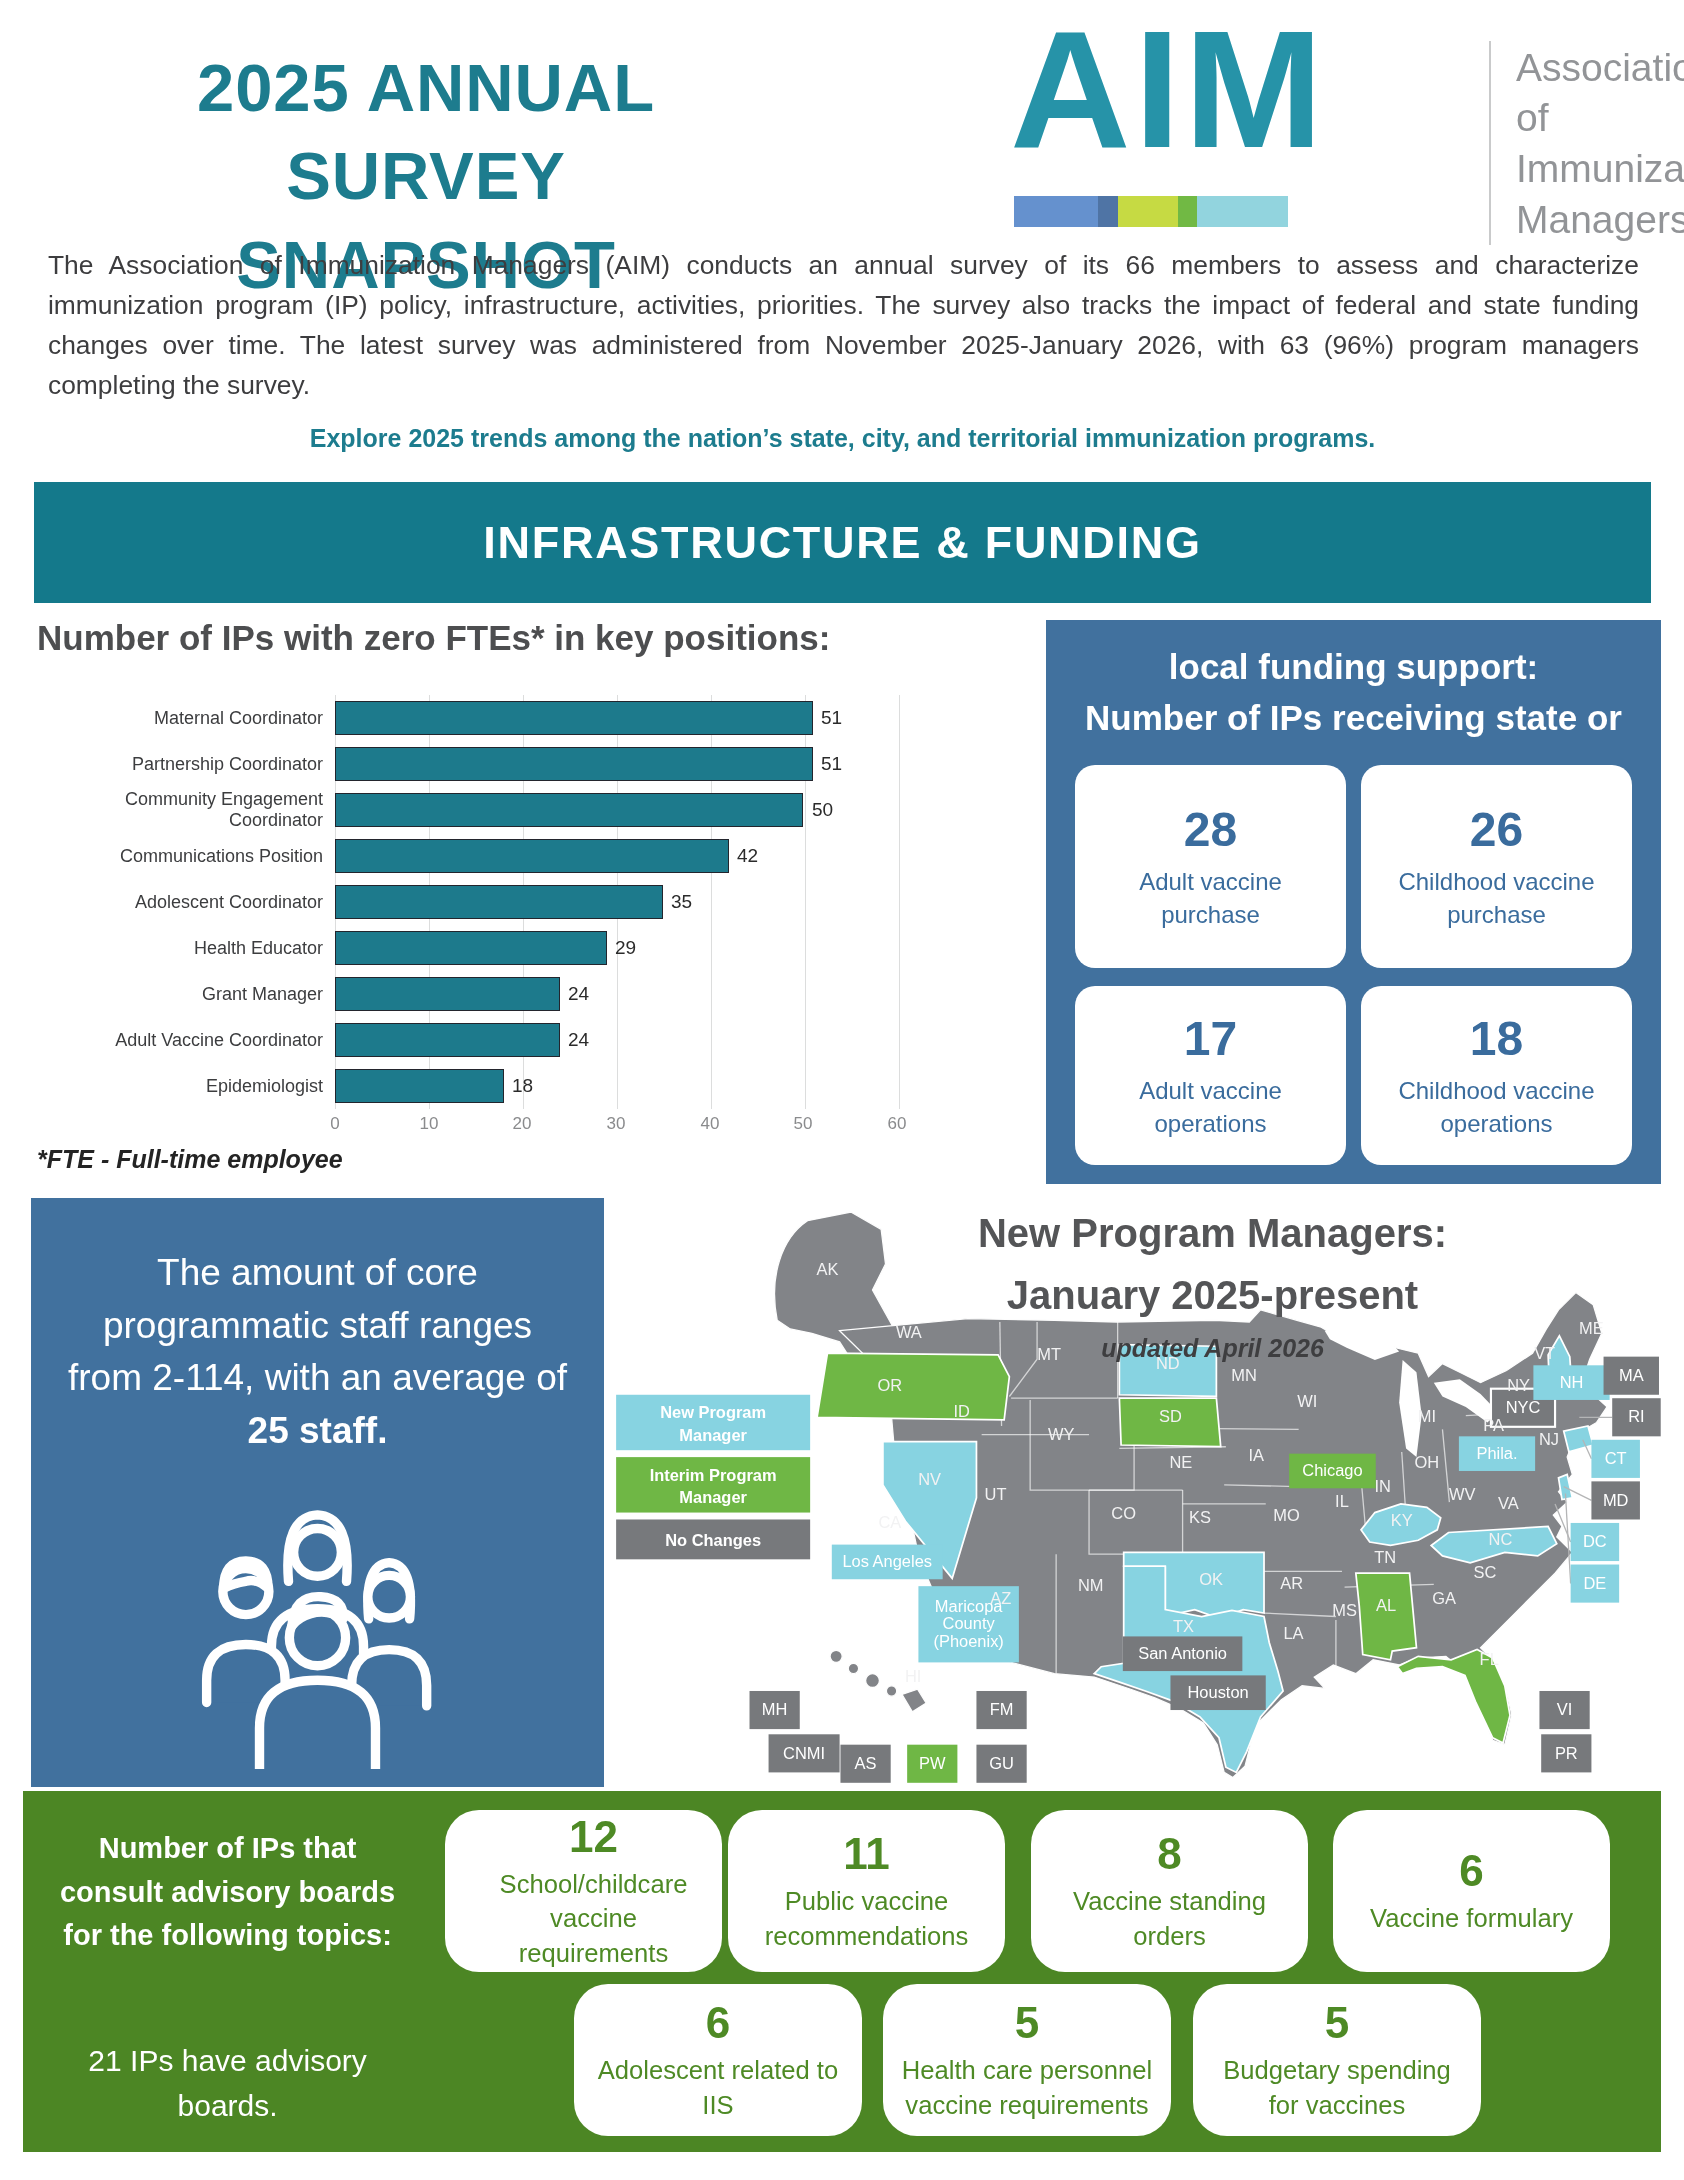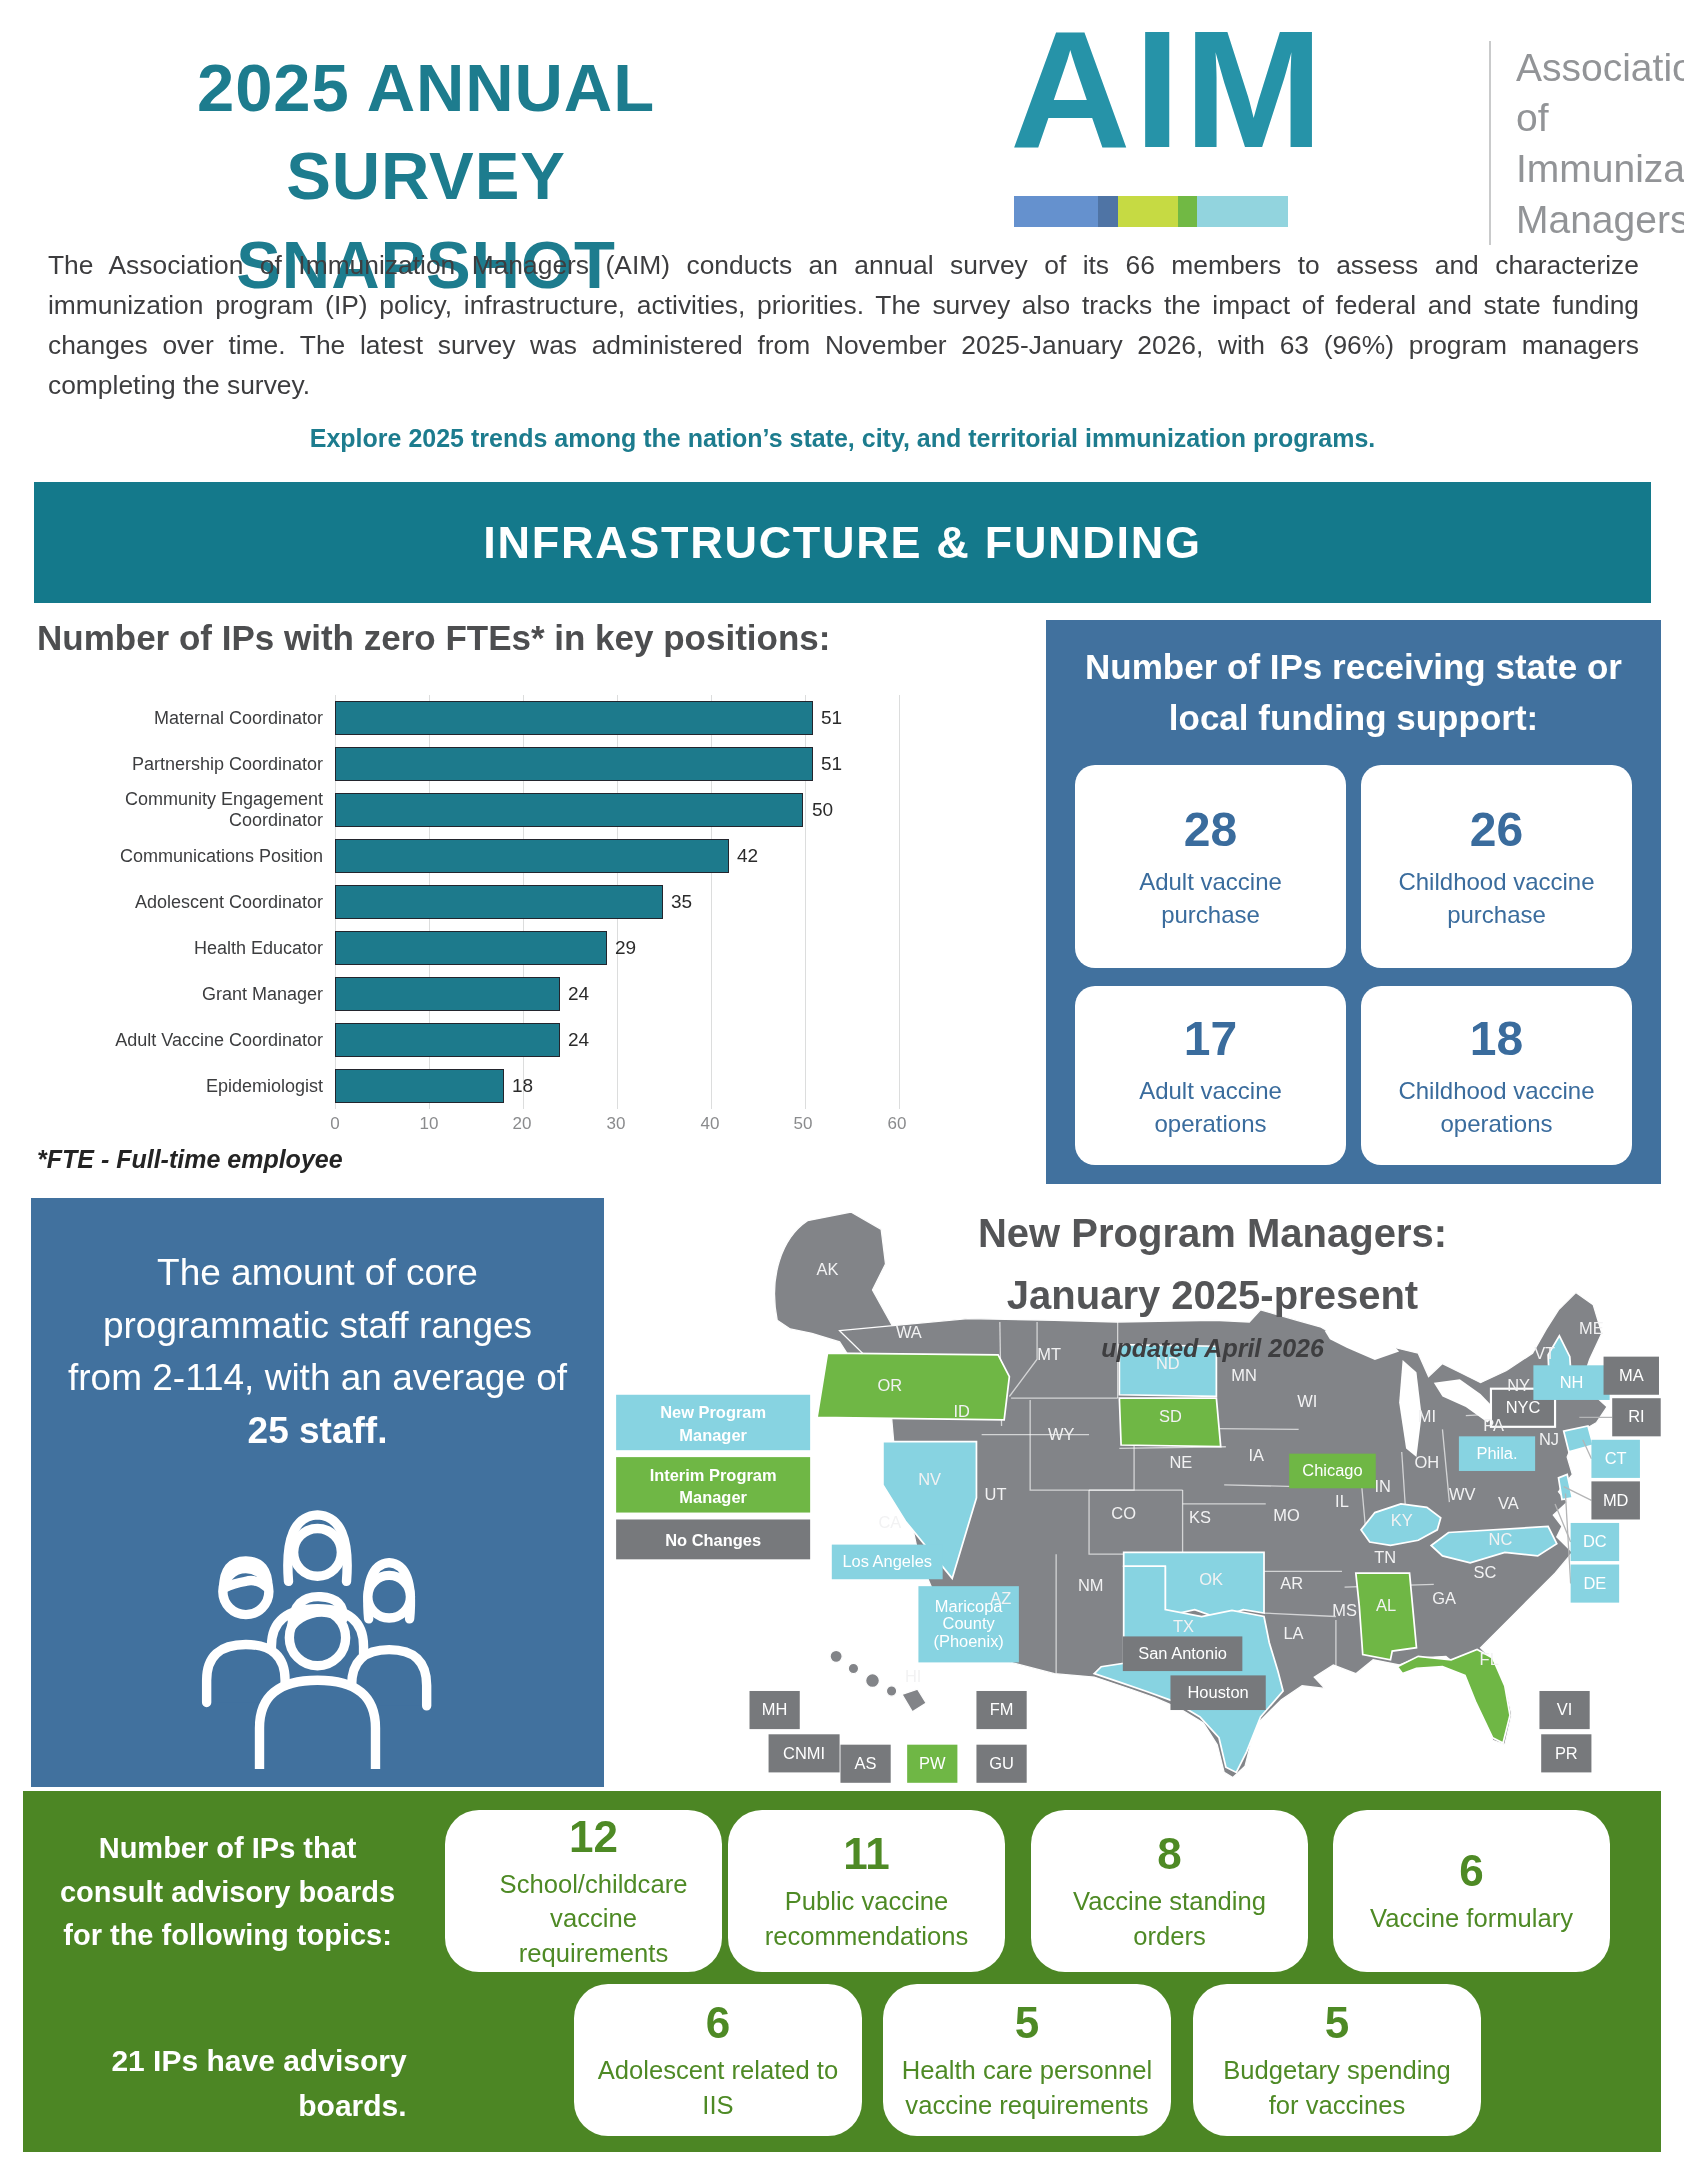--- a/index.html
+++ b/index.html
@@ -74,22 +74,22 @@
   .lake{fill:#fff;}
   .bline{stroke:#fff;stroke-width:1.5;fill:none;opacity:.65;}
   .leader{stroke:#b4b5b6;stroke-width:1.5;fill:none;}
   .map-label{fill:#f2f2f3;font-size:19px;font-family:"Liberation Sans",sans-serif;text-anchor:middle;}
   .box-label{fill:#fff;font-size:19px;font-family:"Liberation Sans",sans-serif;text-anchor:middle;}
 
   
   .advisory{position:absolute;left:23px;top:1791px;width:1638px;height:361px;background:var(--green);}
   .adv-intro{position:absolute;left:25.6px;top:36px;width:358px;text-align:center;color:#fff;
     font-size:29px;font-weight:700;line-height:1.5;}
-  .adv-note{position:absolute;left:25.6px;top:247px;width:358px;text-align:right;color:#fff;
-    font-size:30px;font-weight:700;line-height:1.5;}
+  .adv-note{position:absolute;left:25.6px;top:247px;width:358px;text-align:center;color:#fff;
+    font-size:30px;font-weight:400;line-height:1.5;}
   .gcard{position:absolute;background:#fff;border-radius:34px;display:flex;flex-direction:column;
     align-items:center;justify-content:center;text-align:center;color:var(--card-green);padding:5.1px 12px;}
   .gcard .num{font-size:44px;font-weight:700;}
   .gcard .lbl{font-size:25.6px;line-height:1.35;margin-top:5.1px;}
   .g1{left:422px;top:19px;width:277px;height:162px;padding-left:32px;}
   .g2{left:705px;top:19px;width:277px;height:162px;}
   .g3{left:1008px;top:19px;width:277px;height:162px;}
   .g4{left:1310px;top:19px;width:277px;height:162px;}
   .g5{left:551px;top:193px;width:288px;height:152px;}
   .g6{left:860px;top:193px;width:288px;height:152px;}
@@ -203,22 +203,22 @@
         <span style="left: 281px;">30</span>
         <span style="left: 375px;">40</span>
         <span style="left: 468px;">50</span>
         <span style="left: 562px;">60</span>
       </div>
     <div class="cfoot">*FTE - Full-time employee</div>
   </div>
 
   <div class="funding">
     <div class="funding-title">
+      <div>local funding support:</div>
       <div>Number of IPs receiving state or</div>
-      <div>local funding support:</div>
     </div>
     <div class="fcard fc1">
       <div class="num">28</div>
       <div class="lbl">
         <div>Adult vaccine</div>
         <div>purchase</div>
       </div>
     </div>
     <div class="fcard fc2">
       <div class="num">26</div>

